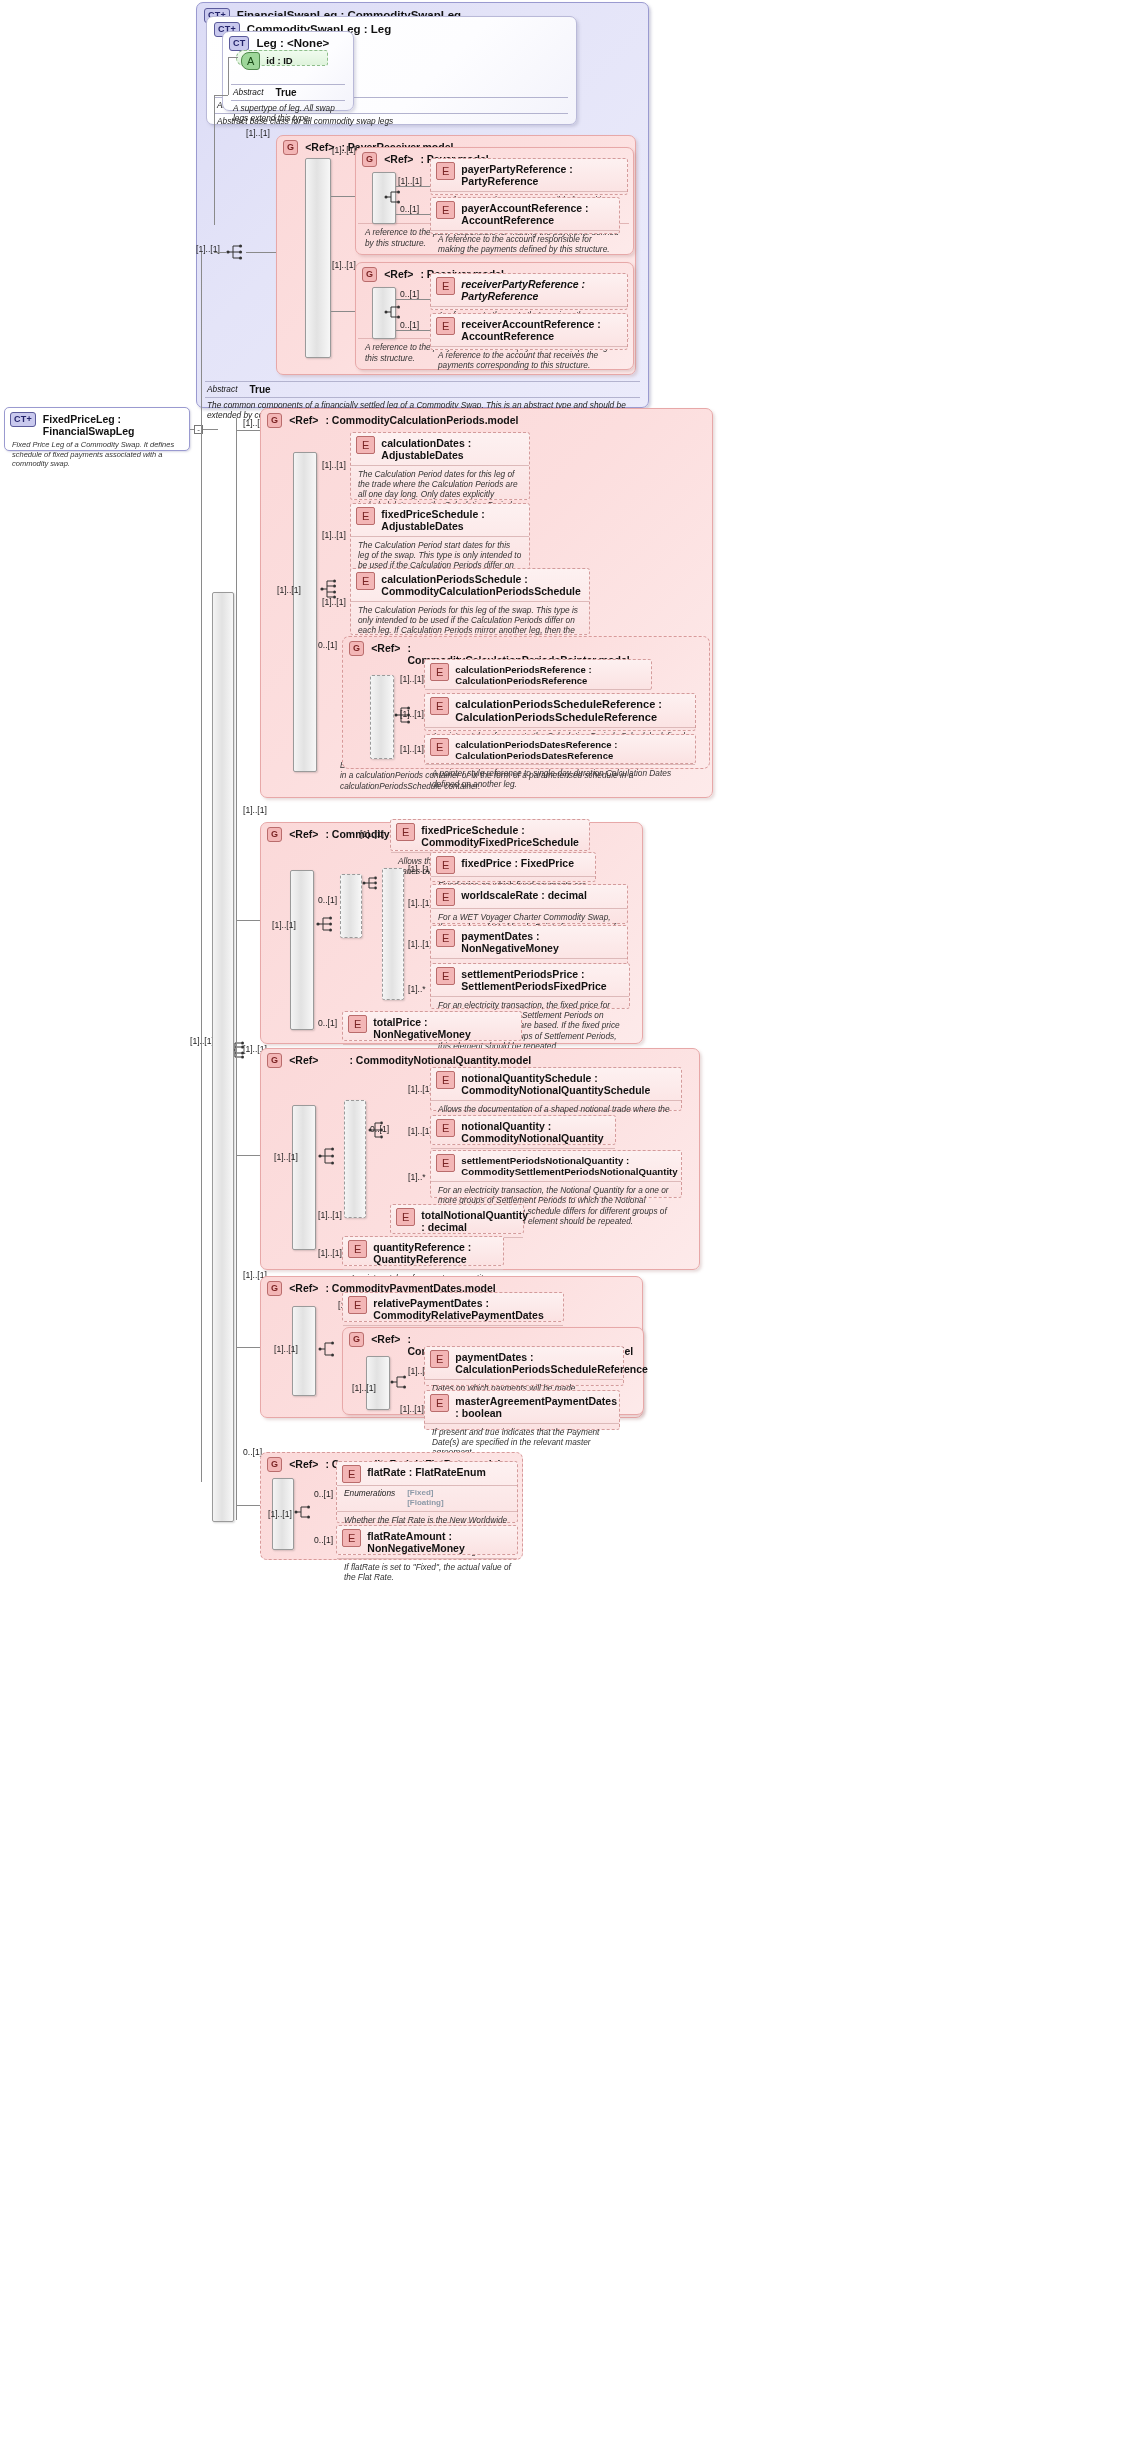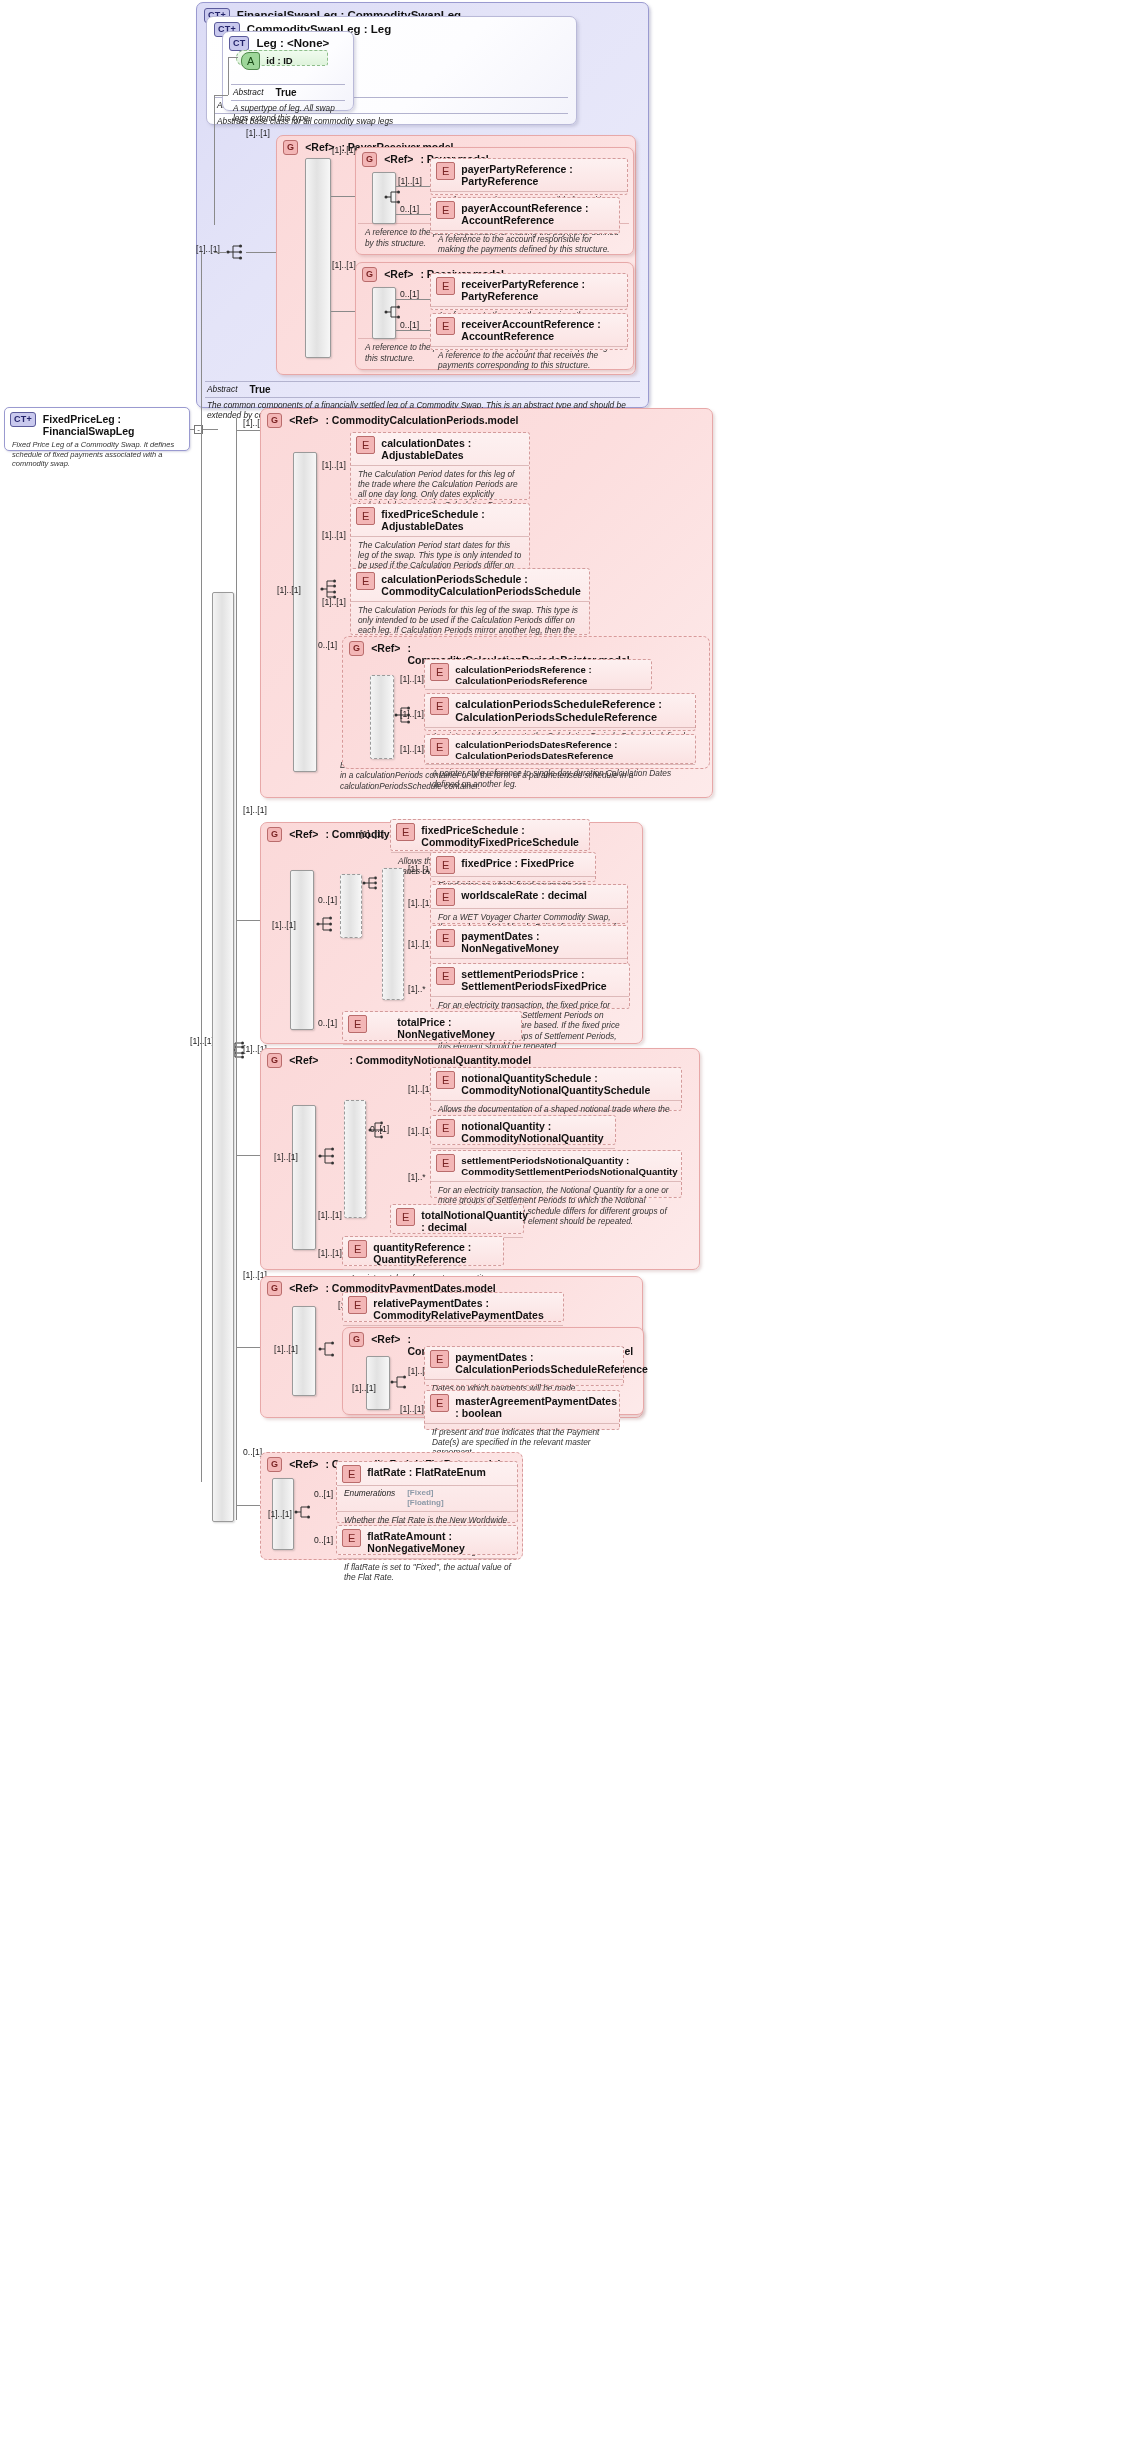--- a/index.html
+++ b/index.html
@@ -259,21 +259,21 @@
       <path d="M2 8 H7 M7 3 V13 M7 3 H13 M7 13 H13" stroke="#333" fill="none" stroke-width="1"></path>
       <circle cx="14.5" cy="3" r="1.5" fill="#333"></circle>
       <circle cx="14.5" cy="13" r="1.5" fill="#333"></circle>
     </svg>
   </div>
 
   <div class="occ" style="left:400px; top:289px;">0..[1]</div>
   <div class="box box-elem" style="left:430px; top:273px; width:198px; height:37px;">
     <div class="erow">
       <span class="tag tag-e">E</span>
-      <span class="ename" style="padding:1px 0;">receiverPartyReference : PartyReference</span>
+      <span class="ename" style="padding:1px 0;font-style:italic;">receiverPartyReference : PartyReference</span>
     </div>
     <div class="desc">A reference to the party that receives the payments corresponding to this structure.</div>
   </div>
   <div class="hline" style="left:396px; top:299px; width:34px;"></div>
 
   <div class="occ" style="left:400px; top:320px;">0..[1]</div>
   <div class="box box-elem" style="left:430px; top:313px; width:198px; height:37px;">
     <div class="erow">
       <span class="tag tag-e">E</span>
       <span class="ename" style="padding:1px 0;">receiverAccountReference : AccountReference</span>
@@ -472,21 +472,21 @@
       <span class="tag tag-e">E</span>
       <span class="ename" style="padding:1px 0;">settlementPeriodsPrice : SettlementPeriodsFixedPrice</span>
     </div>
     <div class="desc">For an electricity transaction, the fixed price for one or more groups of Settlement Periods on which fixed payments are based. If the fixed price differs for different groups of Settlement Periods, this element should be repeated.</div>
   </div>
 
   <div class="occ" style="left:318px; top:1018px;">0..[1]</div>
   <div class="box box-elem" style="left:342px; top:1011px; width:180px; height:30px;">
     <div class="erow">
       <span class="tag tag-e">E</span>
-      <span class="ename" style="padding:1px 0;margin-left:24px;">totalPrice : NonNegativeMoney</span>
+      <span class="ename" style="padding:1px 0;">totalPrice : NonNegativeMoney</span>
     </div>
     <div class="desc">The total amount of all fixed payments due during the term of the trade.</div>
   </div>
 
   <div class="occ" style="left:243px; top:1044px;">[1]..[1]</div>
   <div class="box box-grp" style="left:260px; top:1048px; width:440px; height:222px;">
     <div class="title" style="padding:4px 6px 2px 6px;">
       <span class="tag tag-g">G</span>
       <span class="tname" style="font-size:10.5px;">&lt;Ref&gt;</span>
       <span class="tname" style="font-size:10.5px;margin-left:24px;">: CommodityNotionalQuantity.model</span>

